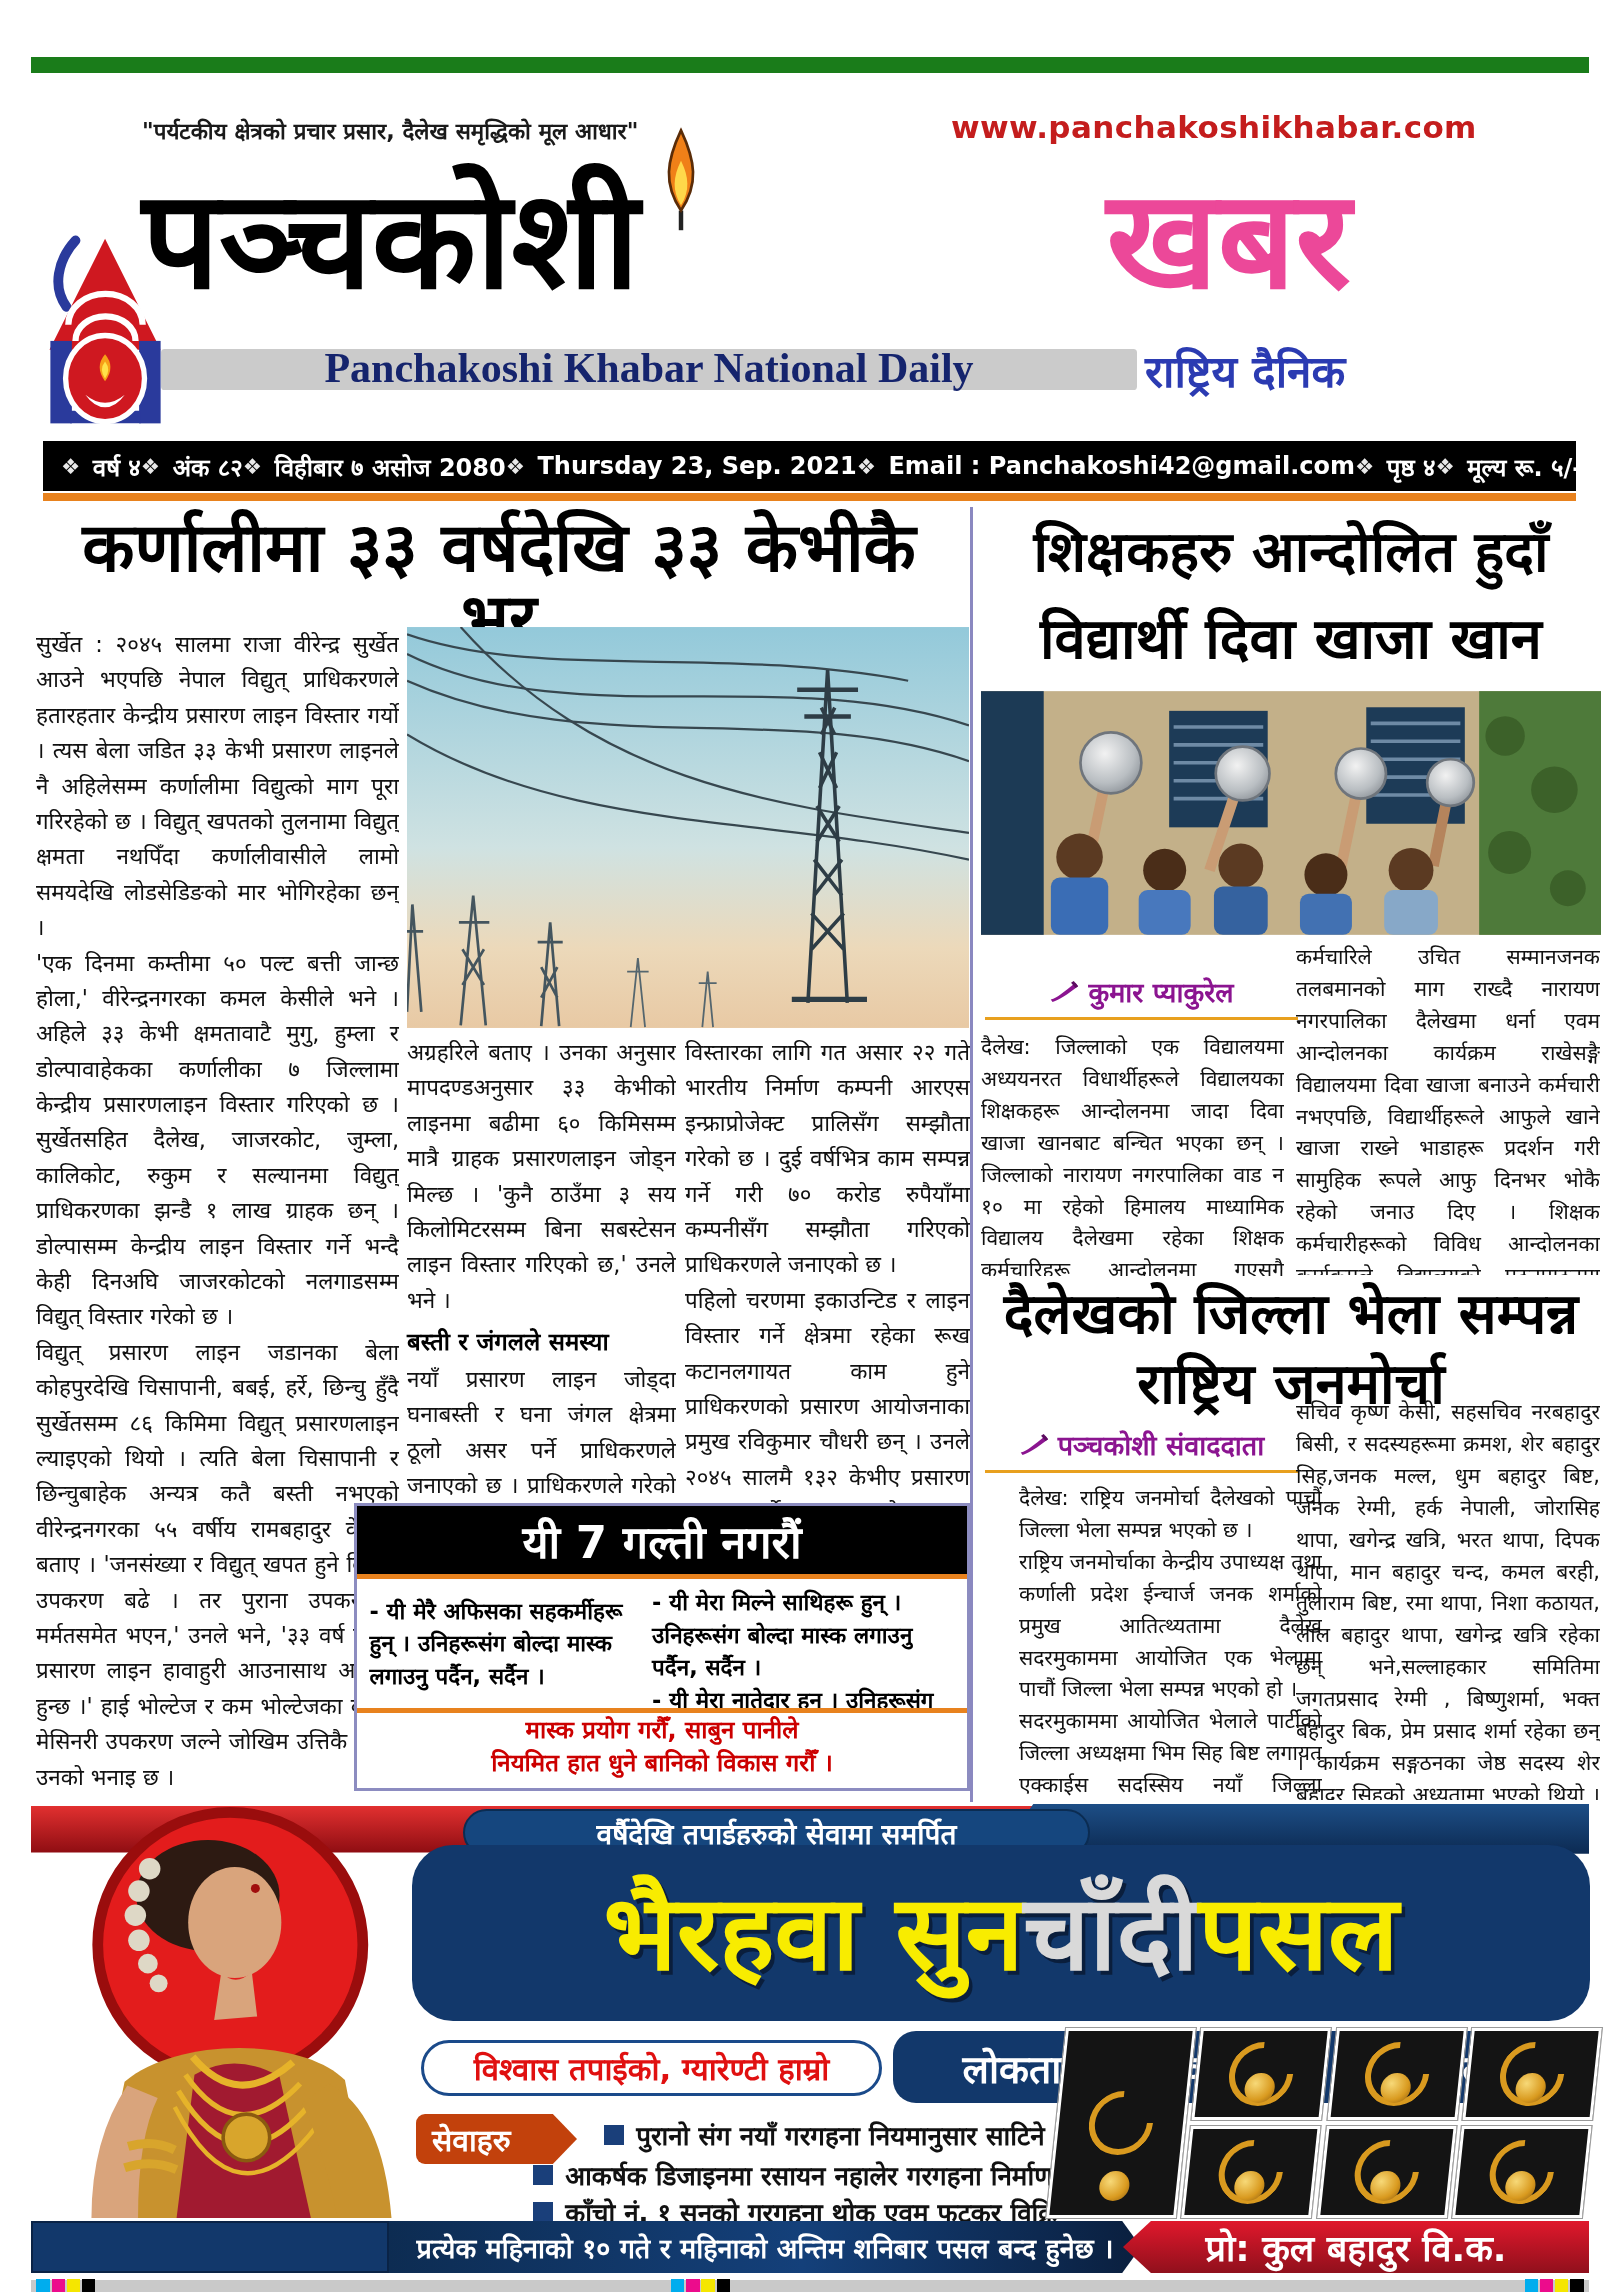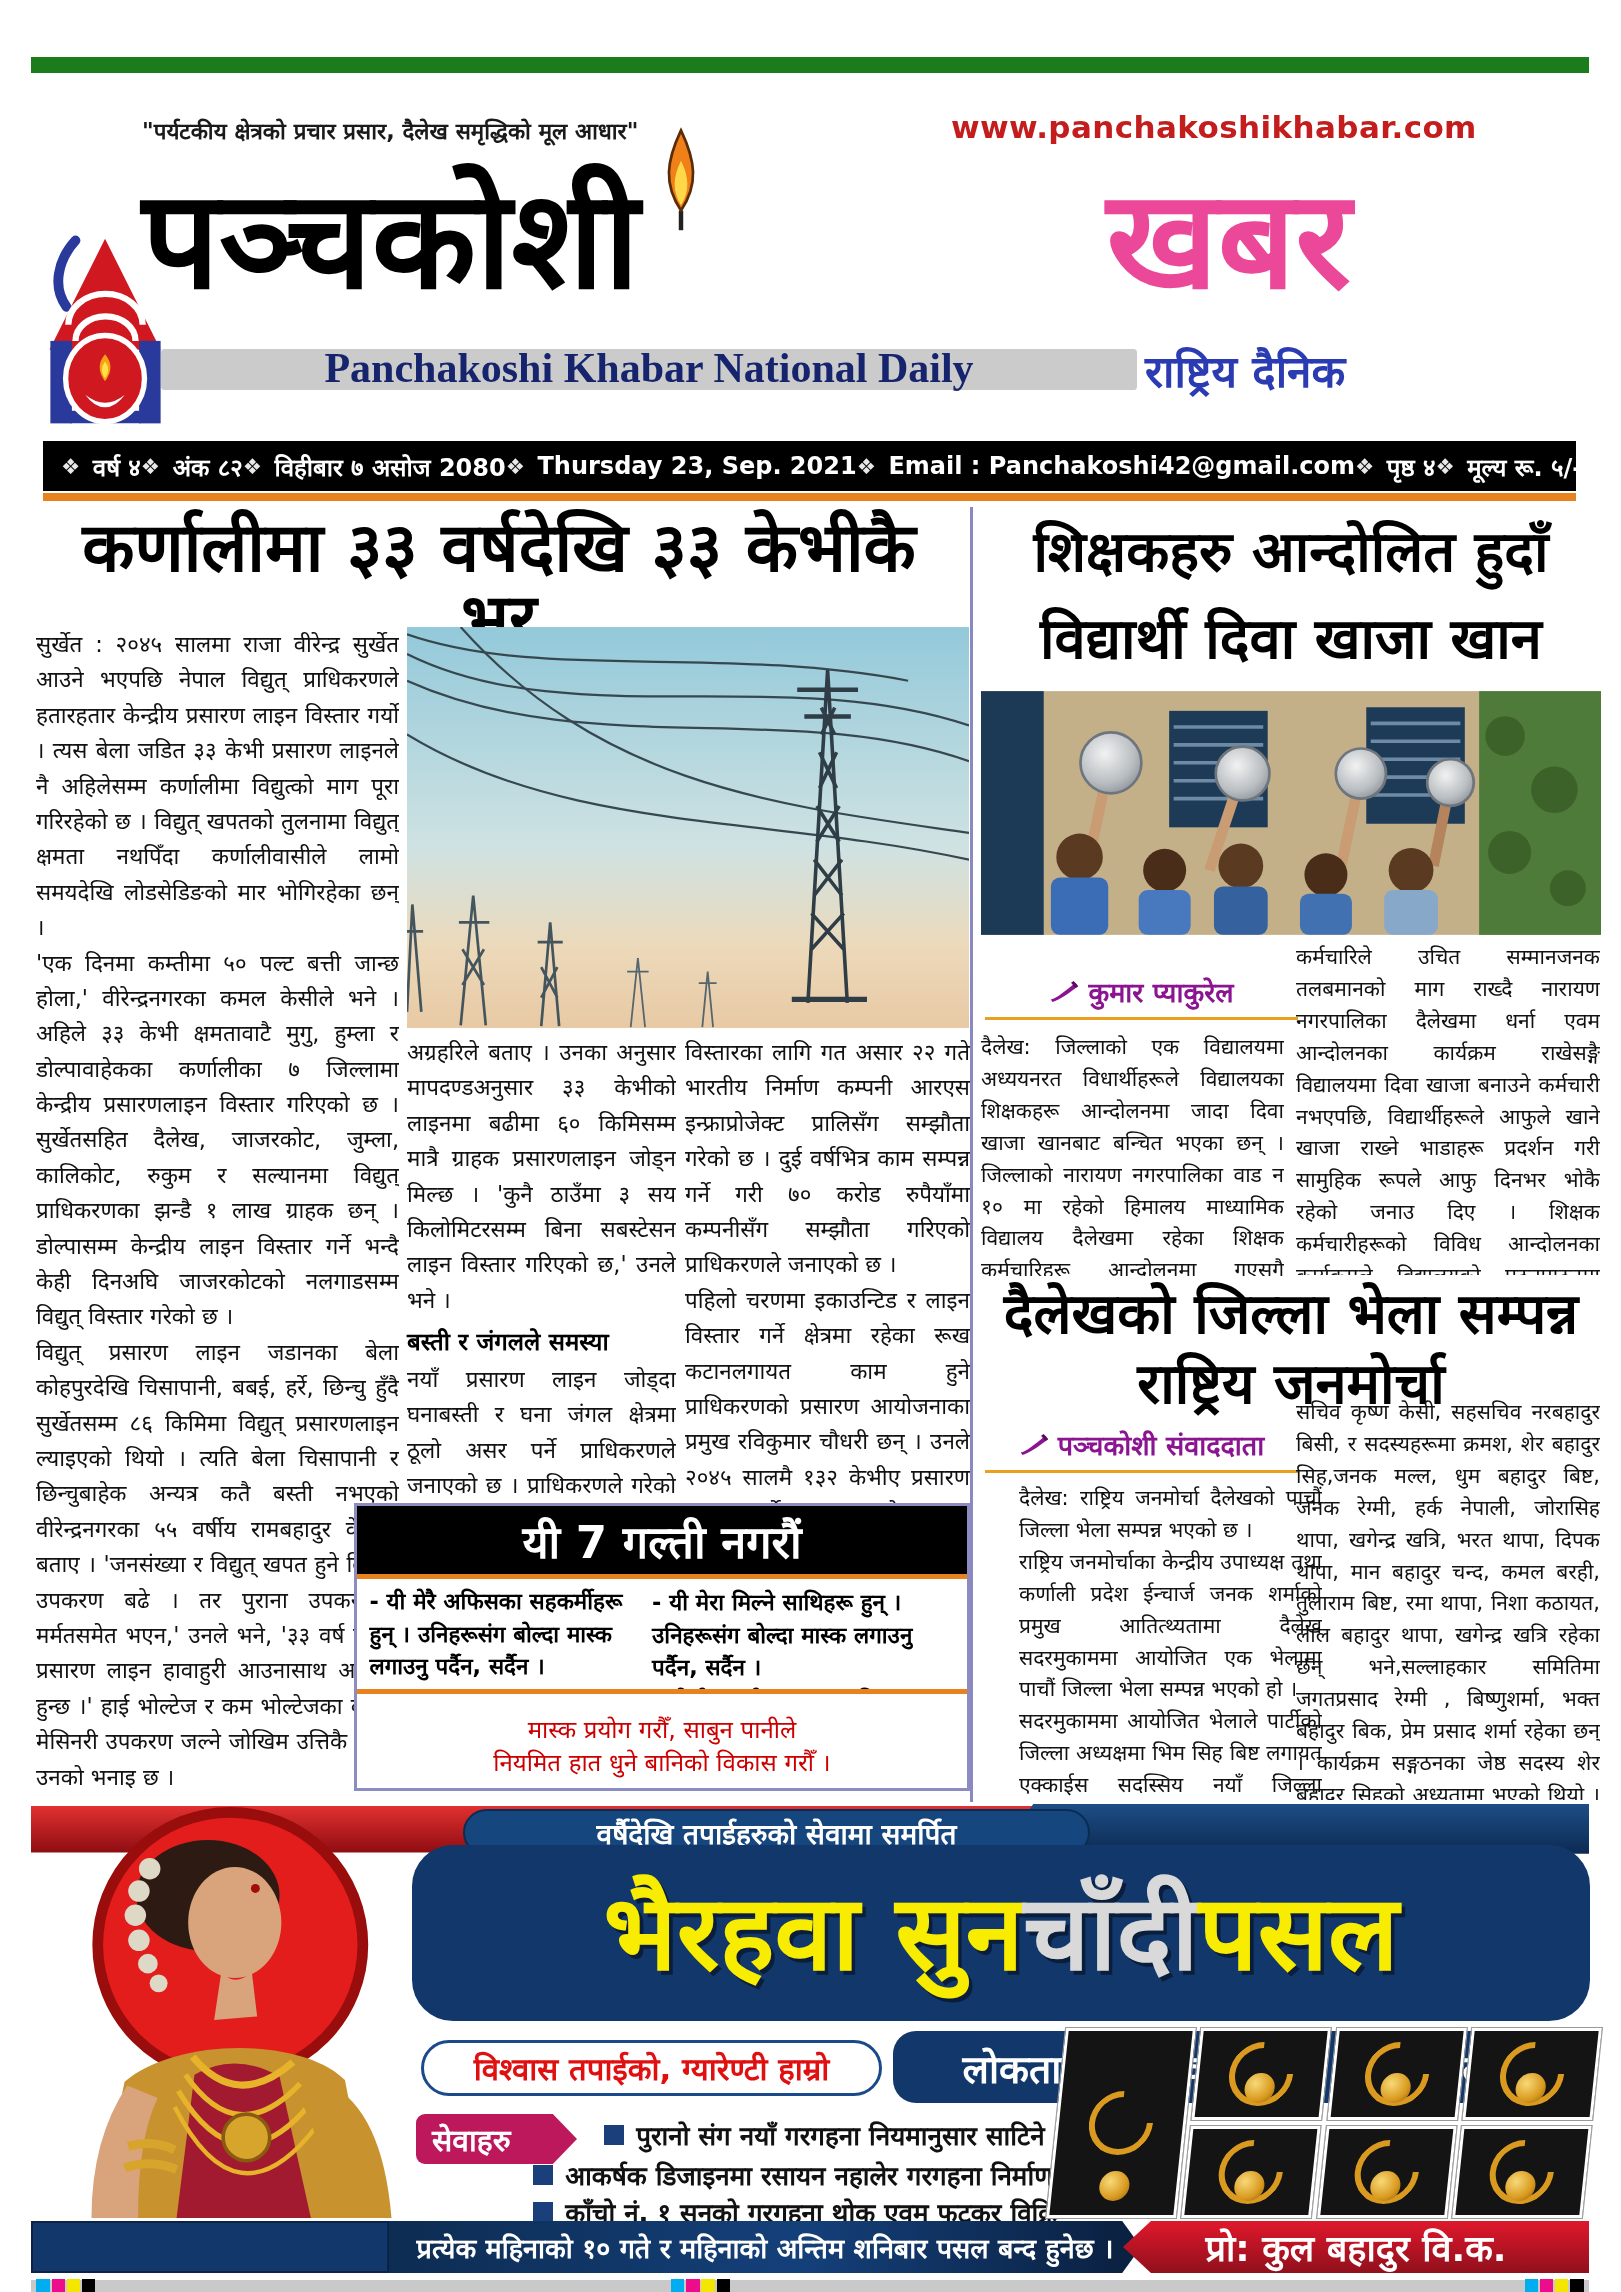--- a/index.html
+++ b/index.html
@@ -44,21 +44,21 @@
   
   .covid-box{left:354px;top:1503px;width:616px;height:288px;border:3.6px solid #8c8cc0;background:#fff;
              box-sizing:border-box;display:flex;flex-direction:column;}
   .covid-header{background:#000;height:68px;display:flex;align-items:center;justify-content:center;
                 color:#fff;font-size:45px;font-weight:800;border-bottom:5.4px solid #e8821e;}
   .covid-body{flex:1;display:flex;gap:25px;padding:7.2px 12.5px;font-size:22.4px;font-weight:bold;
               line-height:1.45;overflow:hidden;}
   .covid-colL{width:46%;display:flex;align-items:center;}
   .covid-colR{width:54%;}
   .covid-footer{border-top:5.4px solid #e8821e;color:#cc0000;text-align:center;font-size:24px;
-                font-weight:400;white-space:pre-line;padding:20px 0 9px;line-height:1.35;}
+                font-weight:700;white-space:pre-line;padding:1px 0 9px;line-height:1.35;}
 
   
   .r-headline{left:981px;top:509px;width:620px;text-align:center;font-size:56px;font-weight:800;line-height:1.55;}
   .r-photo{left:981px;top:691px;width:620px;height:244px;overflow:hidden;}
   .byline{width:313px;text-align:center;color:#8b1490;font-weight:800;font-size:27px;
           border-bottom:3.6px solid #e8a01e;padding-bottom:7.2px;display:flex;align-items:center;
           justify-content:center;gap:9px;}
   .byline1{left:985px;top:973px;}
   .byline2{left:985px;top:1426px;}
   .r-col{font-size:21px;line-height:1.52;text-align:justify;white-space:pre-line;overflow:hidden;color:#111;}
@@ -88,21 +88,21 @@
                font-size:104px;font-weight:800;line-height:1;
                text-shadow:3.6px 3.6px 0 #0a1e3c;}
   .ad-titlebox .yel{color:#f8ec00;}
   .ad-titlebox .sil{color:#d9d9d9;}
   .ad-tagline{position:absolute;left:390px;top:238px;width:461px;height:56px;background:#fff;
               border:3.6px solid #1a4a8a;border-radius:30px;color:#e01010;display:flex;
               align-items:center;justify-content:center;font-size:31px;font-weight:800;box-sizing:border-box;}
   .ad-address{position:absolute;left:862px;top:229px;width:697px;height:72px;background:#12386b;
               border-radius:23px;color:#fff;display:flex;align-items:center;justify-content:center;
               font-size:39px;font-weight:800;}
-  .services-label{position:absolute;left:385px;top:312px;width:161px;height:50px;background:#be185d;
+  .services-label{position:absolute;left:385px;top:312px;width:161px;height:50px;background:#c2410c;
                   color:#fff;font-size:30px;font-weight:800;display:flex;align-items:center;
                   padding-left:16px;box-sizing:border-box;border-radius:9px 0 0 9px;
                   clip-path:polygon(0 0,85% 0,100% 50%,85% 100%,0 100%);}
   .service-row{position:absolute;display:flex;align-items:center;gap:12.5px;font-size:26px;
                font-weight:800;color:#111;}
   .sq-bullet{width:19.7px;height:19.7px;background:#1a3f7a;flex:none;}
   .jewelry-grid{position:absolute;left:1025px;top:226px;width:536px;height:190px;display:grid;
                 grid-template-columns:repeat(4,1fr);grid-template-rows:1fr 1fr;gap:5.4px;
                 transform:skewX(-6deg);}
   .tile{background:#141414;border:3.6px solid #fff;outline:0.9px solid #999;position:relative;

